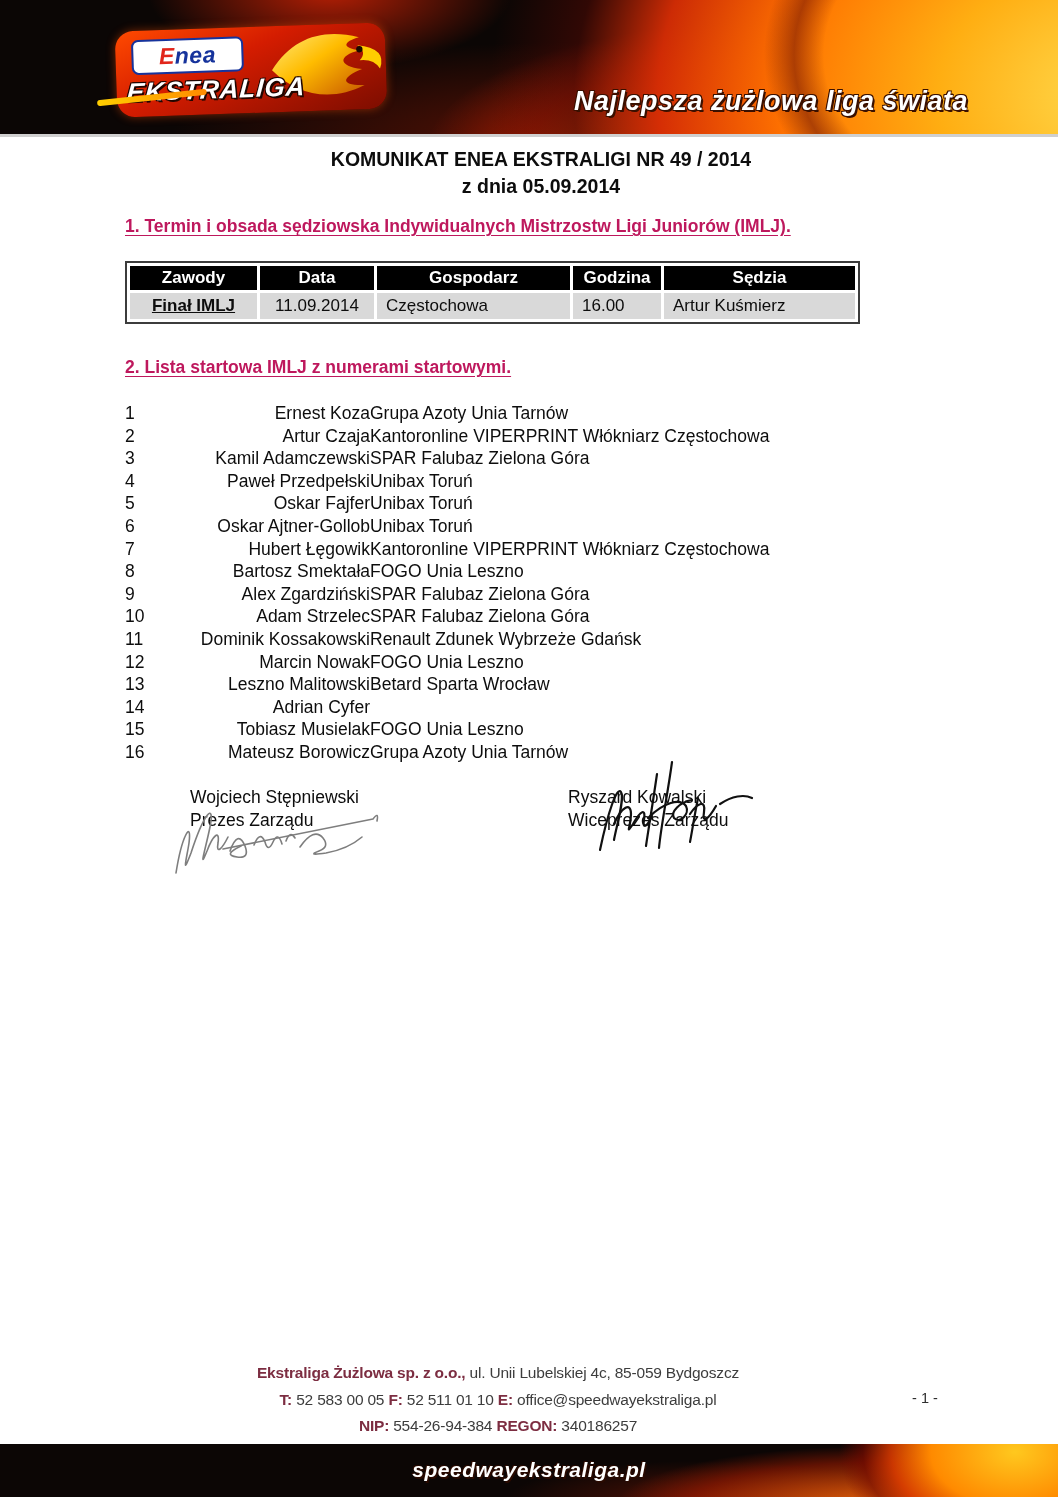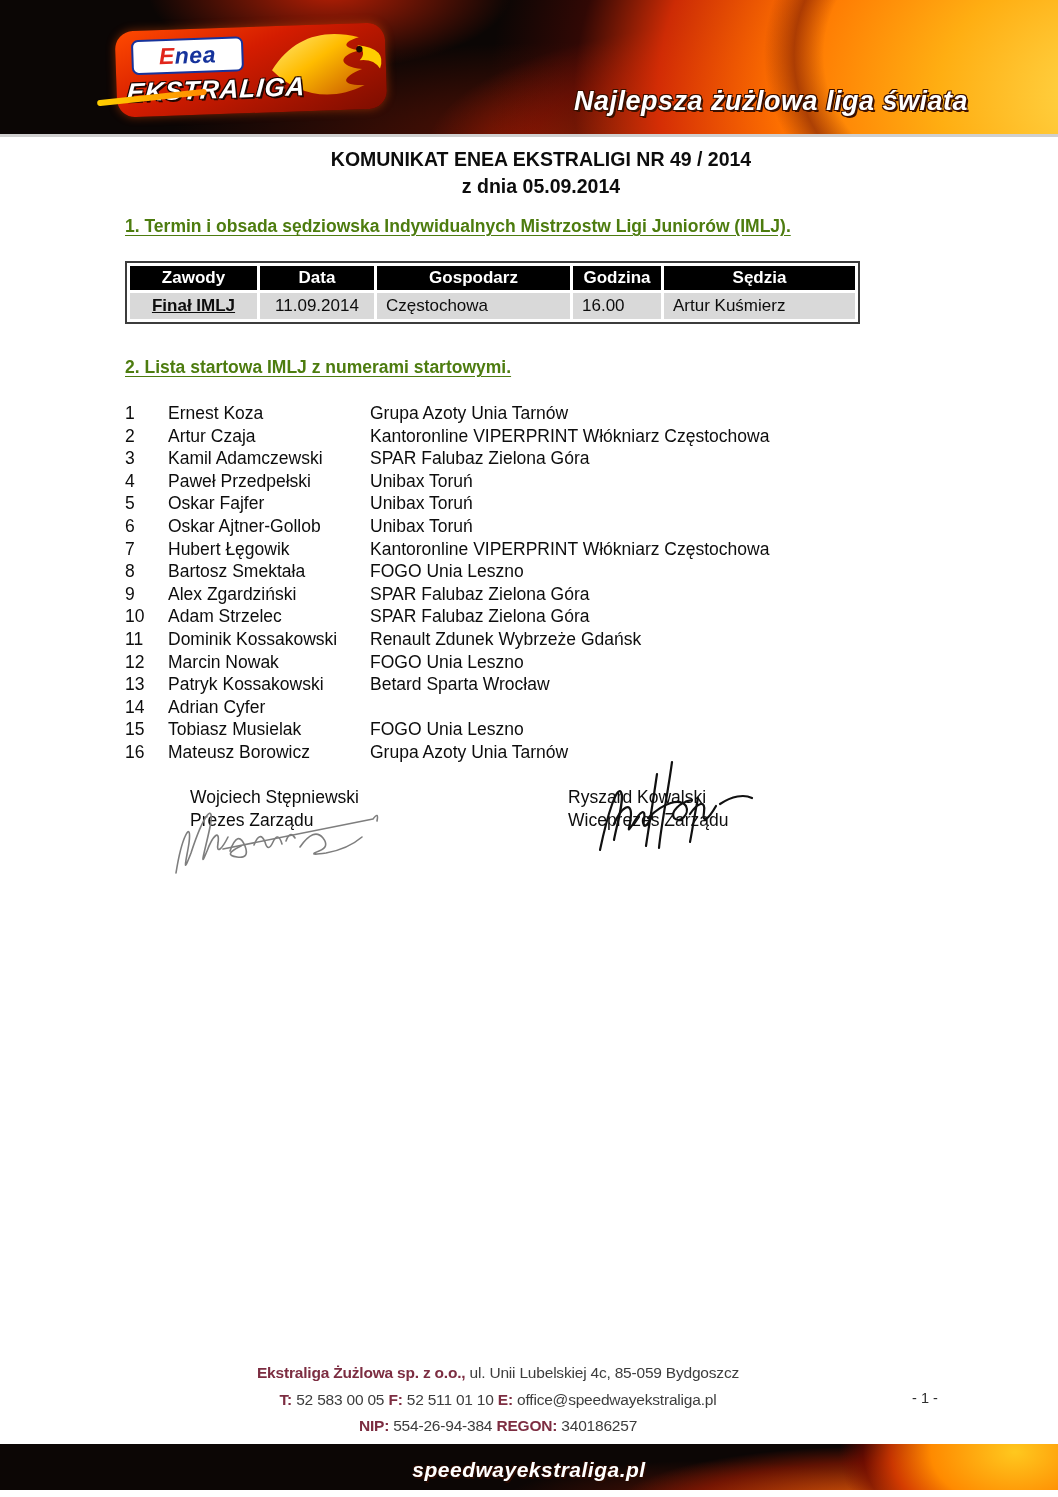--- a/index.html
+++ b/index.html
@@ -52,52 +52,52 @@
     text-shadow:2px 2px 0 #200600,-1px -1px 0 #200600,1px -1px 0 #200600,-1px 1px 0 #200600;
   }
   .eagle{position:absolute;right:-22px;top:-4px;width:140px;height:96px;}
   .gold-swoosh{
     position:absolute;left:-20px;bottom:16px;width:110px;height:6px;border-radius:3px;
     background:linear-gradient(90deg,#ffce00,#ff8a00);transform:rotate(-4deg);
   }
   
   .doc-title{position:absolute;top:146px;left:12px;width:1058px;text-align:center;
     font-weight:bold;font-size:19.5px;line-height:27px;color:#0d0d0d;}
-  .sec-heading{position:absolute;left:125px;font-weight:bold;font-size:17.5px;color:#4d7c0f;
+  .sec-heading{position:absolute;left:125px;font-weight:bold;font-size:17.5px;color:#be185d;
     text-decoration:underline;text-underline-offset:3px;white-space:nowrap;}
   #sec1{top:216px;}
   #sec2{top:357px;}
   
   .tbl-wrap{position:absolute;left:125px;top:261px;border-radius:30px;}
   table.sched{border-collapse:separate;border-spacing:3px;background:#fff;border:2px solid #3c3c3c;table-layout:fixed;width:723px;}
   table.sched th{background:#000;color:#fff;font-weight:bold;font-size:17px;height:22px;text-align:center;padding:1px 6px;overflow:hidden;}
   table.sched td{background:#d9d9d9;color:#0d0d0d;font-size:17px;height:24px;padding:1px 9px;overflow:hidden;}
   td.center{text-align:center;}
   td.bold{font-weight:bold;text-decoration:underline;}
   
   .rider-list{position:absolute;left:125px;top:402px;width:760px;}
   .rider-row{display:flex;height:22.6px;line-height:22.6px;font-size:17.5px;color:#0d0d0d;}
   .r-num{width:43px;}
-  .r-name{width:202px;}
+  .r-name{width:202px;text-align:right;}
   .r-club{flex:1;white-space:nowrap;}
   
   .sig-block{position:absolute;top:786px;font-size:17.5px;line-height:23px;color:#0d0d0d;}
   #sig-left{left:190px;}
   #sig-right{left:568px;}
   .sig-svg{position:absolute;pointer-events:none;}
   #scrawl-left{left:168px;top:793px;}
   #scrawl-right{left:586px;top:760px;}
   
   .footer-info{position:absolute;top:1360px;left:0;width:996px;text-align:center;
     font-size:15.5px;line-height:26.5px;color:#3d3d3d;letter-spacing:-.2px;}
   .footer-info .b{color:#7c2d41;font-weight:bold;}
   .page-num{position:absolute;top:1390px;left:893px;width:64px;text-align:center;font-size:14.5px;color:#2e2e2e;}
   
   .bottom-bar{
-    position:absolute;left:0;top:1444px;width:1058px;height:46px;
+    position:absolute;left:0;top:1444px;width:1058px;height:53px;
     background:
       radial-gradient(ellipse 200px 130px at 1015px 8px, #ffc81e, #ff8a00 42%, rgba(220,60,0,.85) 62%, rgba(120,10,0,.6) 76%, rgba(0,0,0,0) 88%),
       radial-gradient(ellipse 330px 75px at 880px 62px, rgba(255,110,10,.9), rgba(180,30,0,.5) 58%, rgba(0,0,0,0) 80%),
       radial-gradient(ellipse 270px 55px at 705px 58px, rgba(150,30,5,.5), rgba(0,0,0,0) 75%),
       #0c0605;
   }
   .site-url{
     position:absolute;top:14px;left:0;width:1058px;text-align:center;
     font-size:21px;font-weight:bold;font-style:italic;color:#fff;letter-spacing:.5px;
     text-shadow:1.5px 1.5px 0 #2a0a00,-1px -1px 0 #2a0a00;
@@ -227,21 +227,21 @@
       <span class="r-name">Dominik Kossakowski</span>
       <span class="r-club">Renault Zdunek Wybrzeże Gdańsk</span>
     </div>
   <div class="rider-row">
       <span class="r-num">12</span>
       <span class="r-name">Marcin Nowak</span>
       <span class="r-club">FOGO Unia Leszno</span>
     </div>
   <div class="rider-row">
       <span class="r-num">13</span>
-      <span class="r-name">Patryk Kossakowski</span>
+      <span class="r-name">Leszno Malitowski</span>
       <span class="r-club">Betard Sparta Wrocław</span>
     </div>
   <div class="rider-row">
       <span class="r-num">14</span>
       <span class="r-name">Adrian Cyfer</span>
     </div>
   <div class="rider-row">
       <span class="r-num">15</span>
       <span class="r-name">Tobiasz Musielak</span>
       <span class="r-club">FOGO Unia Leszno</span>

